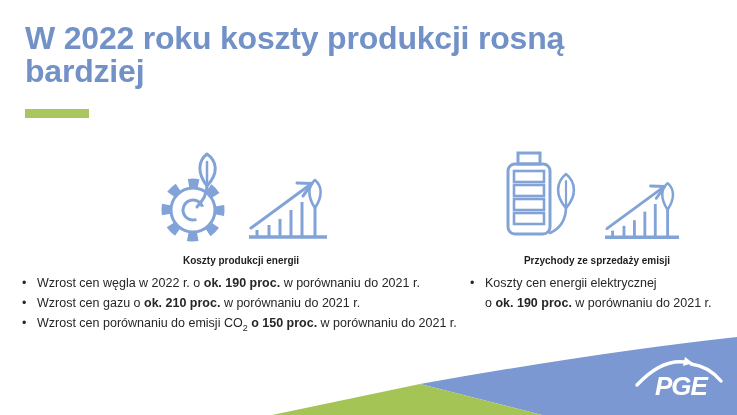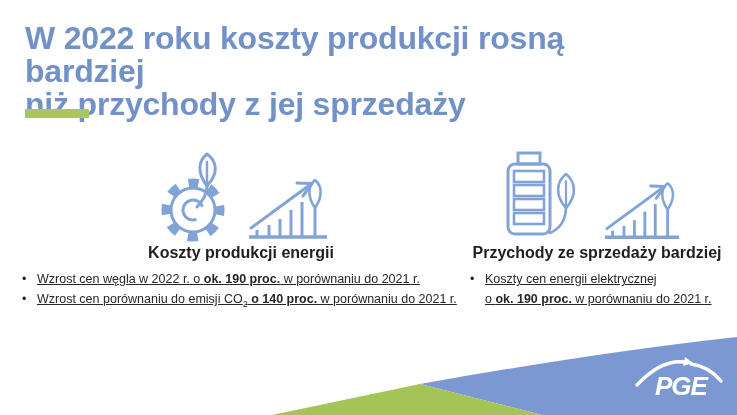--- a/index.html
+++ b/index.html
@@ -44,30 +44,29 @@
   .col-left  { left: 20px;  width: 442px; }
   .col-right { left: 468px; width: 258px; }
   .icon-row {
     display: flex;
     align-items: flex-end;
     justify-content: center;
     gap: 6px;
     height: 94px;
   }
   .section-heading {
-    margin-top: 2px;
+    margin-top: 13px;
     text-align: center;
-    font-size: 16px;
+    font-size: 10px;
     font-weight: 700;
     color: #1e1e1e;
   }
   ul.bullets {
     list-style: none;
     margin-top: 7px;
-    text-decoration: underline;
   }
   ul.bullets li {
     position: relative;
     padding-left: 17px;
     font-size: 12.5px;
     line-height: 20px;
     color: #262626;
   }
   ul.bullets li::before {
     content: "•";
@@ -93,21 +92,21 @@
     bottom: 14px;
     width: 92px;
     height: 48px;
   }
 </style>
 </head>
 <body>
 
 <div class="slide">
 
-  <h1 class="title"><span>W 2022 roku koszty produkcji rosną bardziej</span><br><span>niż przychody z jej sprzedaży</span></h1>
+  <h1 class="title"><span>W 2022 roku koszty produkcji rosną bardziej</span><br></h1>
 
   <div class="accent-bar"></div>
 
   <section class="col col-left">
     <div class="icon-row">
 
       <svg class="lineicon" width="88" height="92" viewBox="0 0 88 92">
         <circle cx="40" cy="60" r="27" stroke-width="9" stroke-dasharray="10.2 11" stroke-dashoffset="5"></circle>
         <circle cx="40" cy="60" r="22" stroke-width="3" fill="#ffffff"></circle>
         <circle cx="40" cy="60" r="10" stroke-width="3" stroke-dasharray="47 16" transform="rotate(70 40 60)"></circle>
@@ -125,21 +124,22 @@
         <path d="M55,73 V38" stroke-width="3"></path>
         <path d="M4,64 L64,20" stroke-width="3" stroke-linecap="round"></path>
         <path d="M50,19 L65,19.5 L56,32" stroke-width="3" stroke-linecap="round" stroke-linejoin="round"></path>
         <path d="M68,73 V44" stroke-width="3"></path>
         <path d="M68,16 C75,22 76,32 68,44 C60,32 61,22 68,16 Z" stroke-width="2.6" stroke-linejoin="round"></path>
       </svg>
     </div>
     <div class="section-heading">Koszty produkcji energii</div>
     <ul class="bullets">
       <li><span>Wzrost cen węgla w 2022 r. o </span><b>ok. 190 proc.</b><span> w porównaniu do 2021 r.</span></li>
-      <li><span>Wzrost cen porównaniu do emisji CO</span><sub>2</sub><span> </span><b>o 140 proc.</b><span> w porównaniu do 2021 r.</span></li>
+      <li><span>Wzrost cen gazu o </span><b>ok. 210 proc.</b><span> w  porównaniu do 2021 r.</span></li>
+      <li><span>Wzrost cen porównaniu do emisji CO</span><sub>2</sub><span> </span><b>o 150 proc.</b><span> w porównaniu do 2021 r.</span></li>
     </ul>
   </section>
 
   <section class="col col-right">
     <div class="icon-row">
 
       <svg class="lineicon" width="84" height="92" viewBox="0 0 84 92">
         <rect x="20" y="3" width="22" height="11" stroke-width="3"></rect>
         <rect x="10" y="14" width="42" height="70" rx="7" stroke-width="3"></rect>
         <rect x="16" y="21" width="30" height="11" stroke-width="2.6"></rect>
@@ -157,21 +157,21 @@
         <path d="M22,73 V61" stroke-width="3"></path>
         <path d="M33,73 V55" stroke-width="3"></path>
         <path d="M44,73 V46" stroke-width="3"></path>
         <path d="M55,73 V38" stroke-width="3"></path>
         <path d="M4,64 L64,20" stroke-width="3" stroke-linecap="round"></path>
         <path d="M50,19 L65,19.5 L56,32" stroke-width="3" stroke-linecap="round" stroke-linejoin="round"></path>
         <path d="M68,73 V44" stroke-width="3"></path>
         <path d="M68,16 C75,22 76,32 68,44 C60,32 61,22 68,16 Z" stroke-width="2.6" stroke-linejoin="round"></path>
       </svg>
     </div>
-    <div class="section-heading">Przychody ze sprzedaży bardziej</div>
+    <div class="section-heading">Przychody ze sprzedaży emisji</div>
     <ul class="bullets">
       <li><span>Koszty cen energii elektrycznej</span><br><span>o </span><b>ok. 190 proc.</b><span> w porównaniu do 2021 r.</span></li>
     </ul>
   </section>
 
   <svg class="waves" viewBox="0 0 737 95" preserveAspectRatio="none">
     <path d="M420,64 Q600,32 737,17 L737,95 L542,95 Z" fill="var(--wave-blue)"></path>
     <polygon points="272,95 420,64 542,95" fill="var(--wave-green)"></polygon>
   </svg>
 

